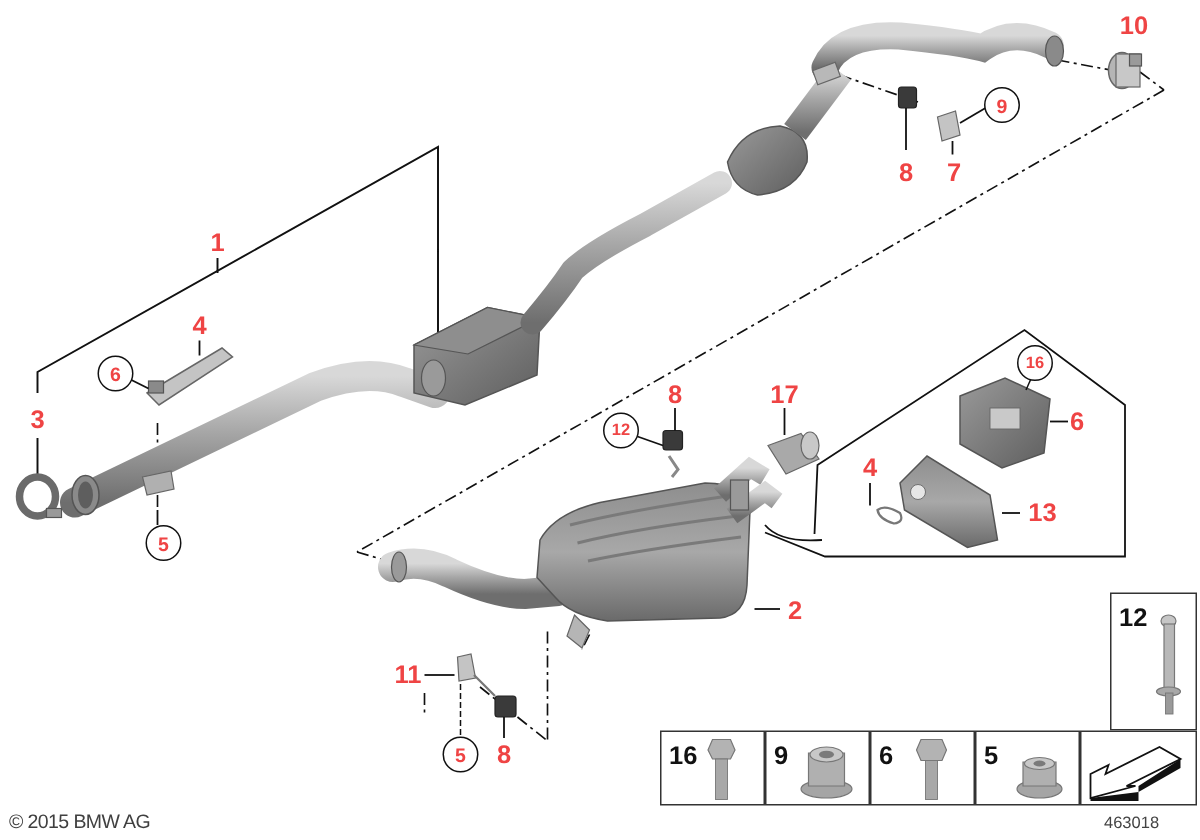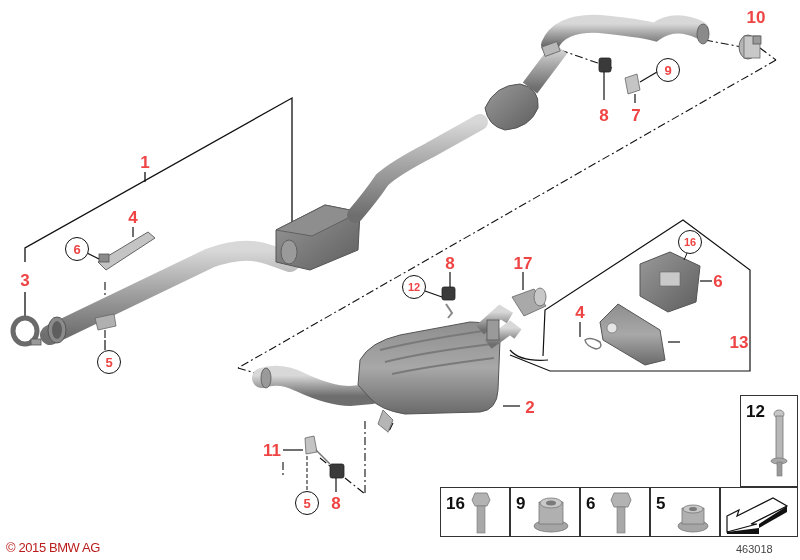--- a/index.html
+++ b/index.html
@@ -3,21 +3,21 @@
 <meta charset="utf-8">
 <style>
   html, body { margin: 0; padding: 0; background: #ffffff; }
   body { width: 800px; height: 560px; position: relative; overflow: hidden; font-family: "Liberation Sans", sans-serif; }
   #diagram { position: absolute; left: 0; top: 0; width: 800px; height: 560px; }
   .lbl { position: absolute; font-family: "Liberation Sans", sans-serif; font-weight: bold; font-size: 17px; color: #ef4444; line-height: 1; transform: translate(-50%, -50%); white-space: nowrap; cursor: pointer; }
   .lbl.circ { width: 22px; height: 22px; border: 1.4px solid #111; border-radius: 50%; display: flex; align-items: center; justify-content: center; font-size: 13px; background: #fff; }
   .lbl.circ.two { font-size: 11px; }
   .legend-cell { position: absolute; box-sizing: border-box; border: 1px solid #333; background: #fff; }
   .legend-num { position: absolute; left: 5px; top: 6px; font-weight: bold; font-size: 17px; color: #111; }
-  .copyright { position: absolute; left: 6px; top: 540px; font-size: 13px; color: #b91c1c; letter-spacing: -0.4px; font-family: "Liberation Sans", sans-serif; }
+  .copyright { position: absolute; left: 6px; top: 540px; font-size: 13px; color: #404040; letter-spacing: -0.4px; font-family: "Liberation Sans", sans-serif; }
   .diagram-id { position: absolute; left: 736px; top: 543px; font-size: 11px; color: #444; font-family: "Liberation Sans", sans-serif; }
 </style>
 </head>
 <body>
 
 <svg id="diagram" viewBox="0 0 800 560" xmlns="http://www.w3.org/2000/svg">
   <defs>
     <linearGradient id="pipeG" x1="0" y1="0" x2="0" y2="1">
       <stop offset="0" stop-color="#d8d8d8"></stop>
       <stop offset="0.45" stop-color="#a6a6a6"></stop>
@@ -177,21 +177,21 @@
     <div class="lbl" style="left: 636px; top: 115px;">7</div>
     <div class="lbl" style="left: 604px; top: 115px;">8</div>
     <div class="lbl circ" style="left: 668px; top: 70px;">9</div>
     <div class="lbl" style="left: 756px; top: 17px;">10</div>
     <div class="lbl" style="left: 450px; top: 263px;">8</div>
     <div class="lbl circ two" style="left: 414px; top: 287px;">12</div>
     <div class="lbl" style="left: 523px; top: 263px; text-align: right;">17</div>
     <div class="lbl circ two" style="left: 690px; top: 242px;">16</div>
     <div class="lbl" style="left: 718px; top: 281px;">6</div>
     <div class="lbl" style="left: 580px; top: 312px;">4</div>
-    <div class="lbl" style="left: 695px; top: 342px; margin-left: 44px;">13</div>
+    <div class="lbl" style="left: 695px; top: 342px;">13</div>
     <div class="lbl" style="left: 272px; top: 450px; text-align: center;">11</div>
     <div class="lbl circ" style="left: 307px; top: 503px;">5</div>
     <div class="lbl" style="left: 336px; top: 503px;">8</div>
   </div>
 
 <div class="legend-cell" style="left:740px; top:395px; width:58px; height:92px;">
   <span class="legend-num">12</span>
   <svg width="58" height="92" style="position:absolute;left:0;top:0;">
     <ellipse cx="38" cy="18" rx="5" ry="4" fill="#c6c6c6" stroke="#777" stroke-width="0.8"></ellipse>
     <rect x="35" y="20" width="7" height="44" fill="#b8b8b8" stroke="#777" stroke-width="0.8"></rect>

